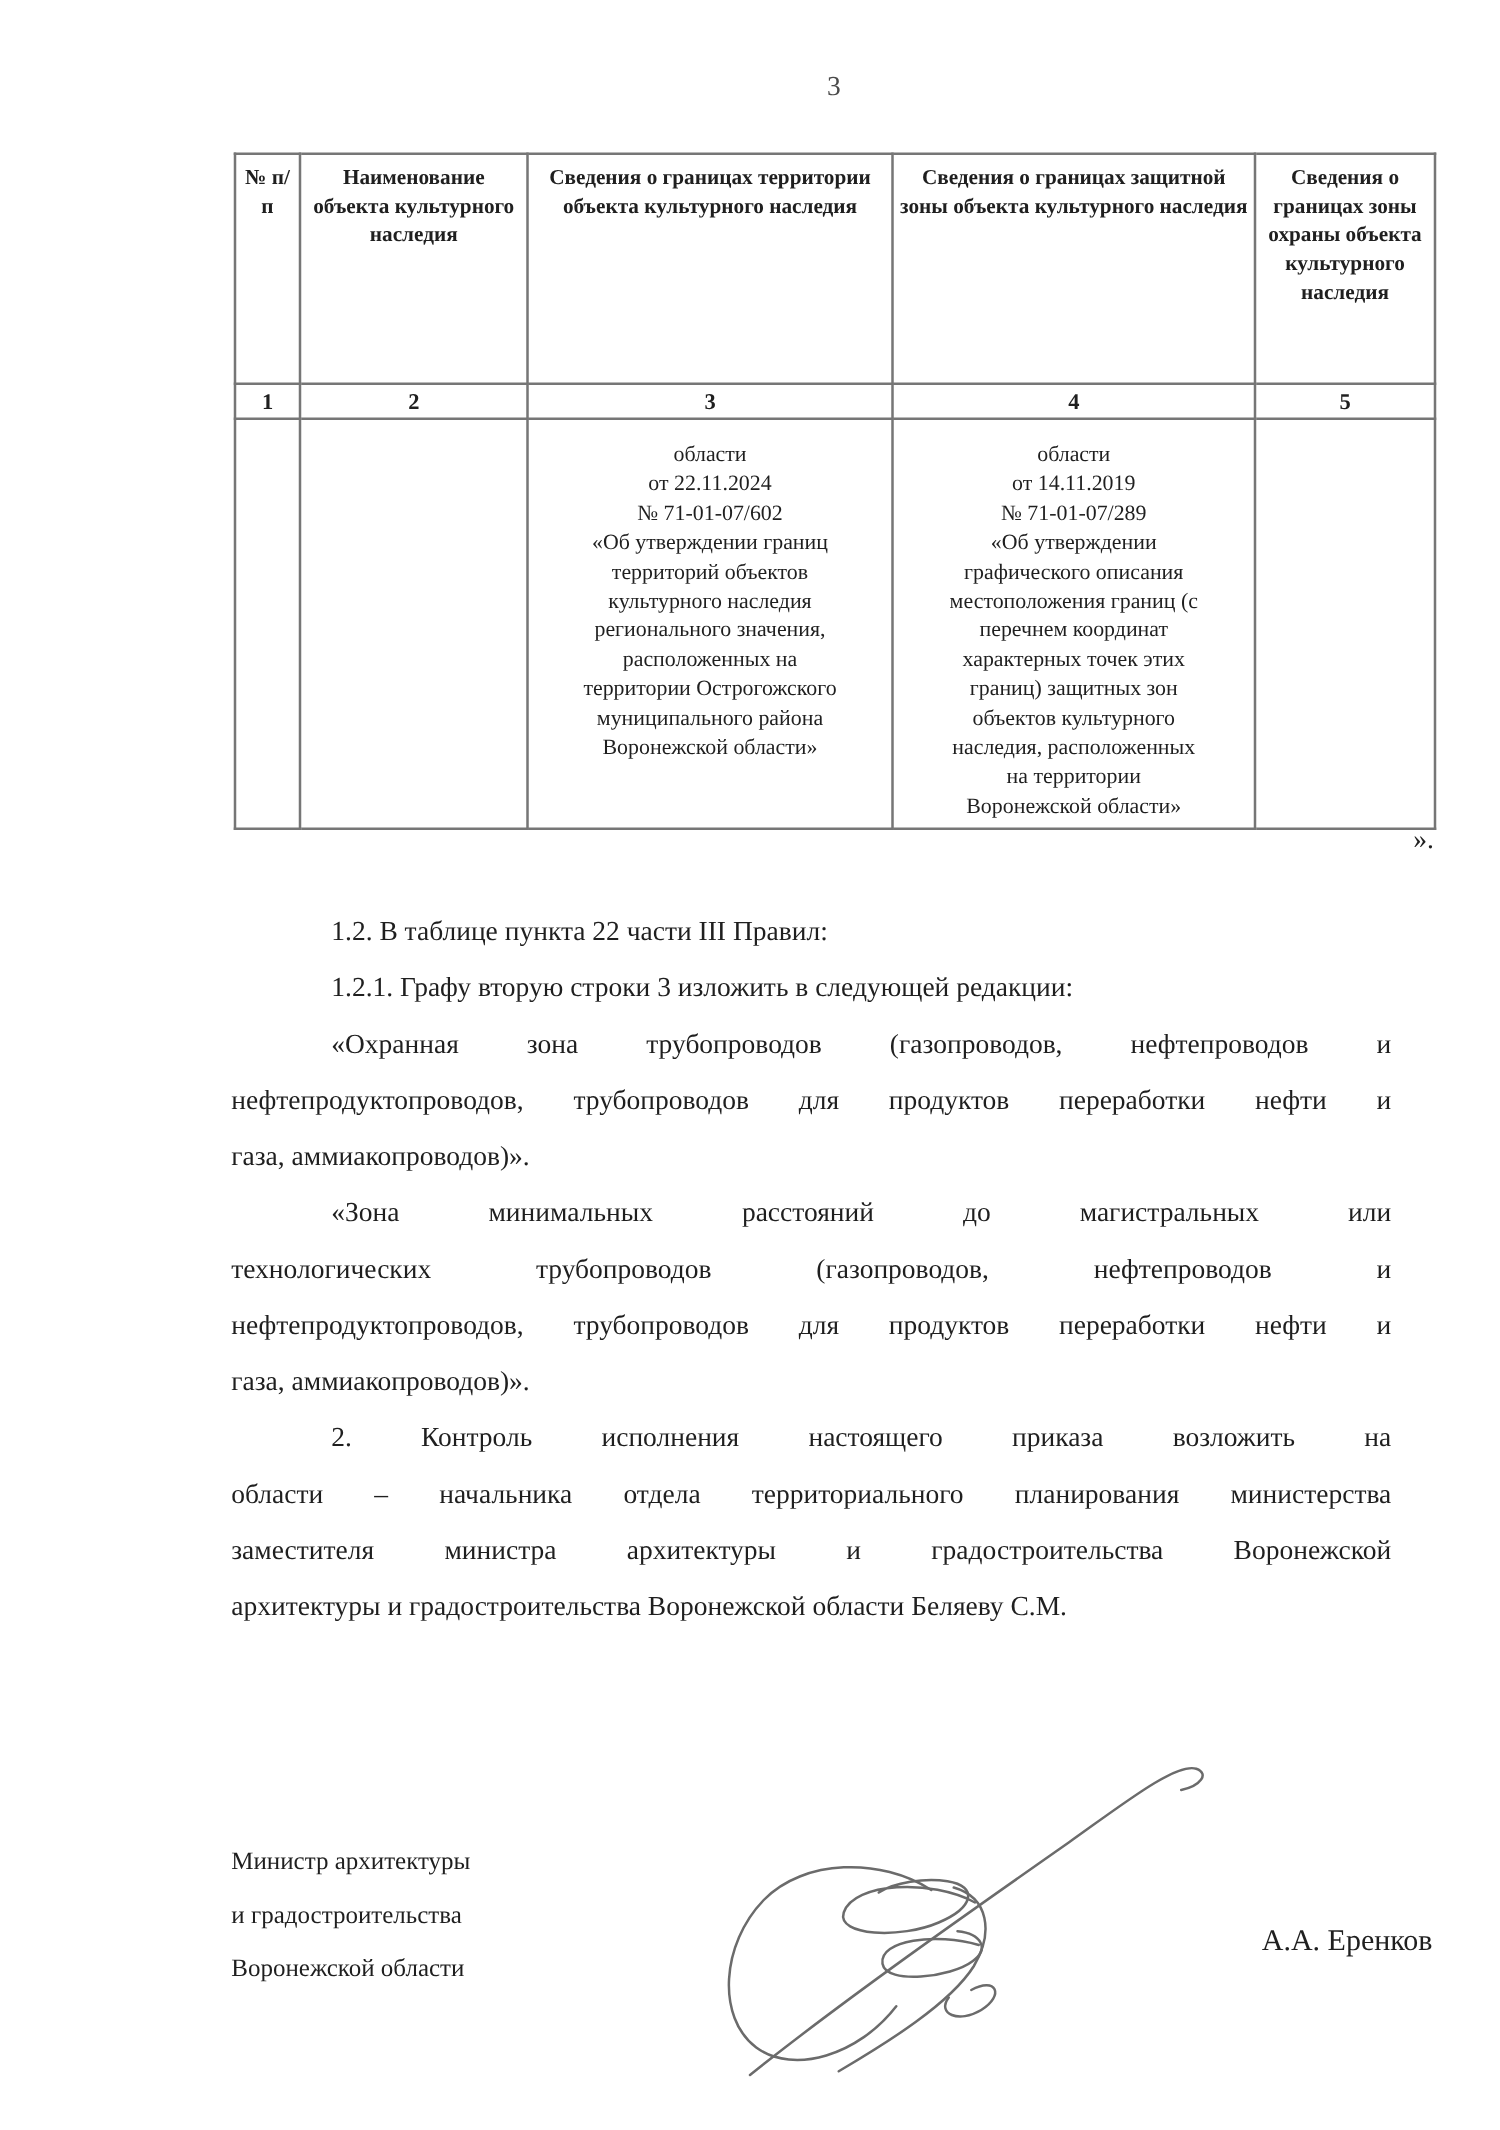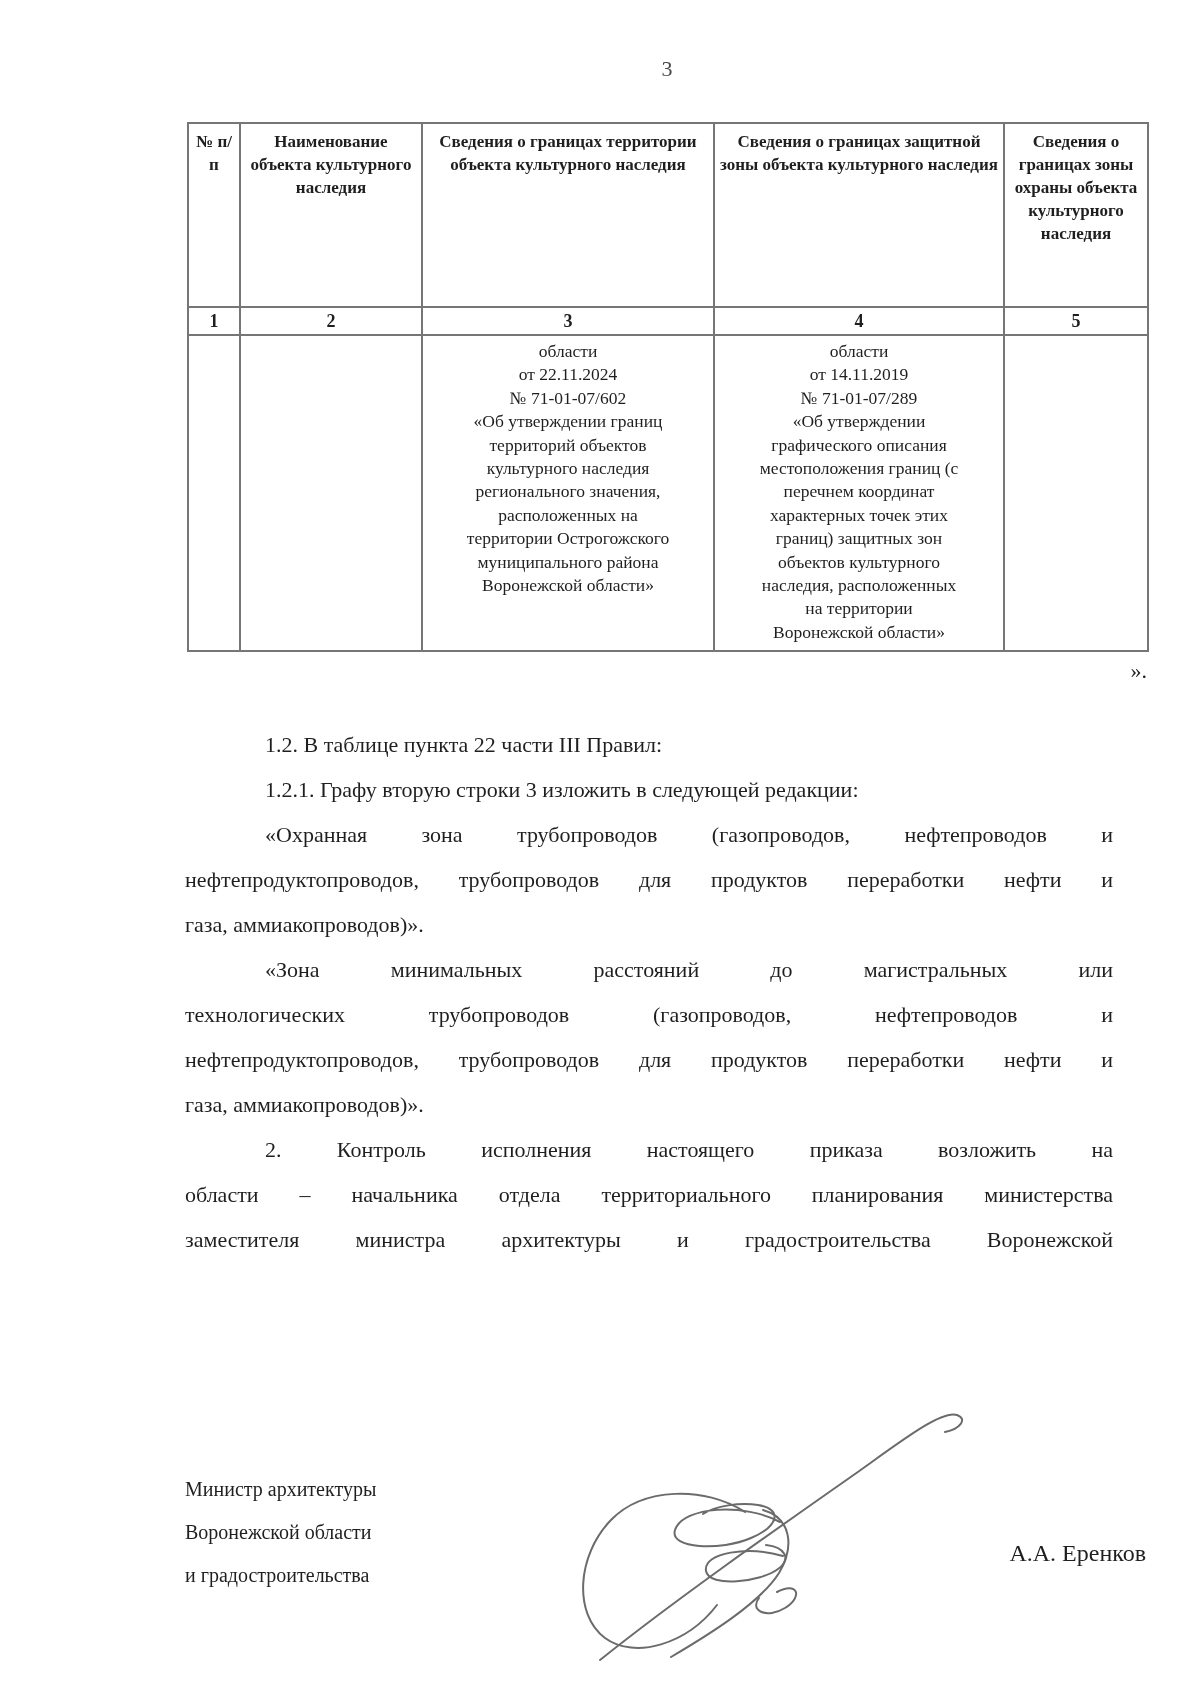--- a/index.html
+++ b/index.html
@@ -14,21 +14,21 @@
   .doc-table {
     position:absolute; left:187px; top:122px; width:960px;
     border-collapse:collapse; table-layout:fixed;
   }
   .doc-table td {
     border:2px solid #767676; vertical-align:top; text-align:center;
     padding:4px 4px; overflow:hidden;
   }
   .header-row td { font-weight:bold; font-size:17px; line-height:23px; height:172px; padding-top:6px; }
   .num-row td { font-weight:bold; font-size:18px; line-height:22px; height:22px; padding:2px; }
-  .content-row td { height:306px; font-size:17.5px; line-height:23.4px; padding-top:4px; }
+  .content-row td { height:306px; font-size:17.5px; line-height:23.4px; padding-top:16px; }
   .closing-mark {
     position:absolute; left:187px; top:658px; width:960px;
     text-align:right; font-size:22px;
   }
   .body-text {
     position:absolute; left:185px; top:722px; width:928px;
     font-size:22px; line-height:45px;
   }
   .line { text-align:justify; text-align-last:justify; }
   .line.last { text-align-last:left; }
@@ -126,27 +126,28 @@
       <div>
         <div class="line indent">«Зона минимальных расстояний до магистральных или</div>
         <div class="line">технологических трубопроводов (газопроводов, нефтепроводов и</div>
         <div class="line">нефтепродуктопроводов, трубопроводов для продуктов переработки нефти и</div>
         <div class="line last">газа, аммиакопроводов)».</div>
       </div>
       <div>
         <div class="line indent">2. Контроль исполнения настоящего приказа возложить на</div>
         <div class="line">области – начальника отдела территориального планирования министерства</div>
         <div class="line">заместителя министра архитектуры и градостроительства Воронежской</div>
+        <div class="line last">архитектуры и градостроительства Воронежской области Беляеву С.М.</div>
       </div>
     </div>
 
   <div class="minister">
     <div>Министр архитектуры</div>
+    <div>и градостроительства</div>
     <div>Воронежской области</div>
-    <div>и градостроительства</div>
   </div>
 
   <svg class="signature-svg" width="430" height="290" viewBox="0 0 430 290" fill="none">
     <g stroke="#6b6b6b" stroke-width="2" fill="none" stroke-linecap="round">
       <path d="M 55 268 C 130 208, 230 138, 310 82 C 355 50, 396 18, 412 23 C 423 27, 415 37, 400 40"></path>
       <path d="M 200 120 C 160 94, 98 95, 66 128 C 32 163, 28 222, 60 246 C 90 268, 142 252, 172 213"></path>
       <path d="M 235 130 C 200 111, 138 114, 130 138 C 124 157, 176 159, 206 146 C 234 134, 238 117, 213 113 C 195 110, 170 114, 158 122"></path>
       <path d="M 238 164 C 204 154, 158 160, 161 179 C 164 196, 216 190, 233 177 C 247 167, 240 155, 221 153"></path>
       <path d="M 218 118 C 246 126, 250 154, 234 181 C 215 211, 165 242, 126 265"></path>
       <path d="M 232 200 C 252 189, 259 204, 240 216 C 222 227, 204 219, 214 206"></path>

